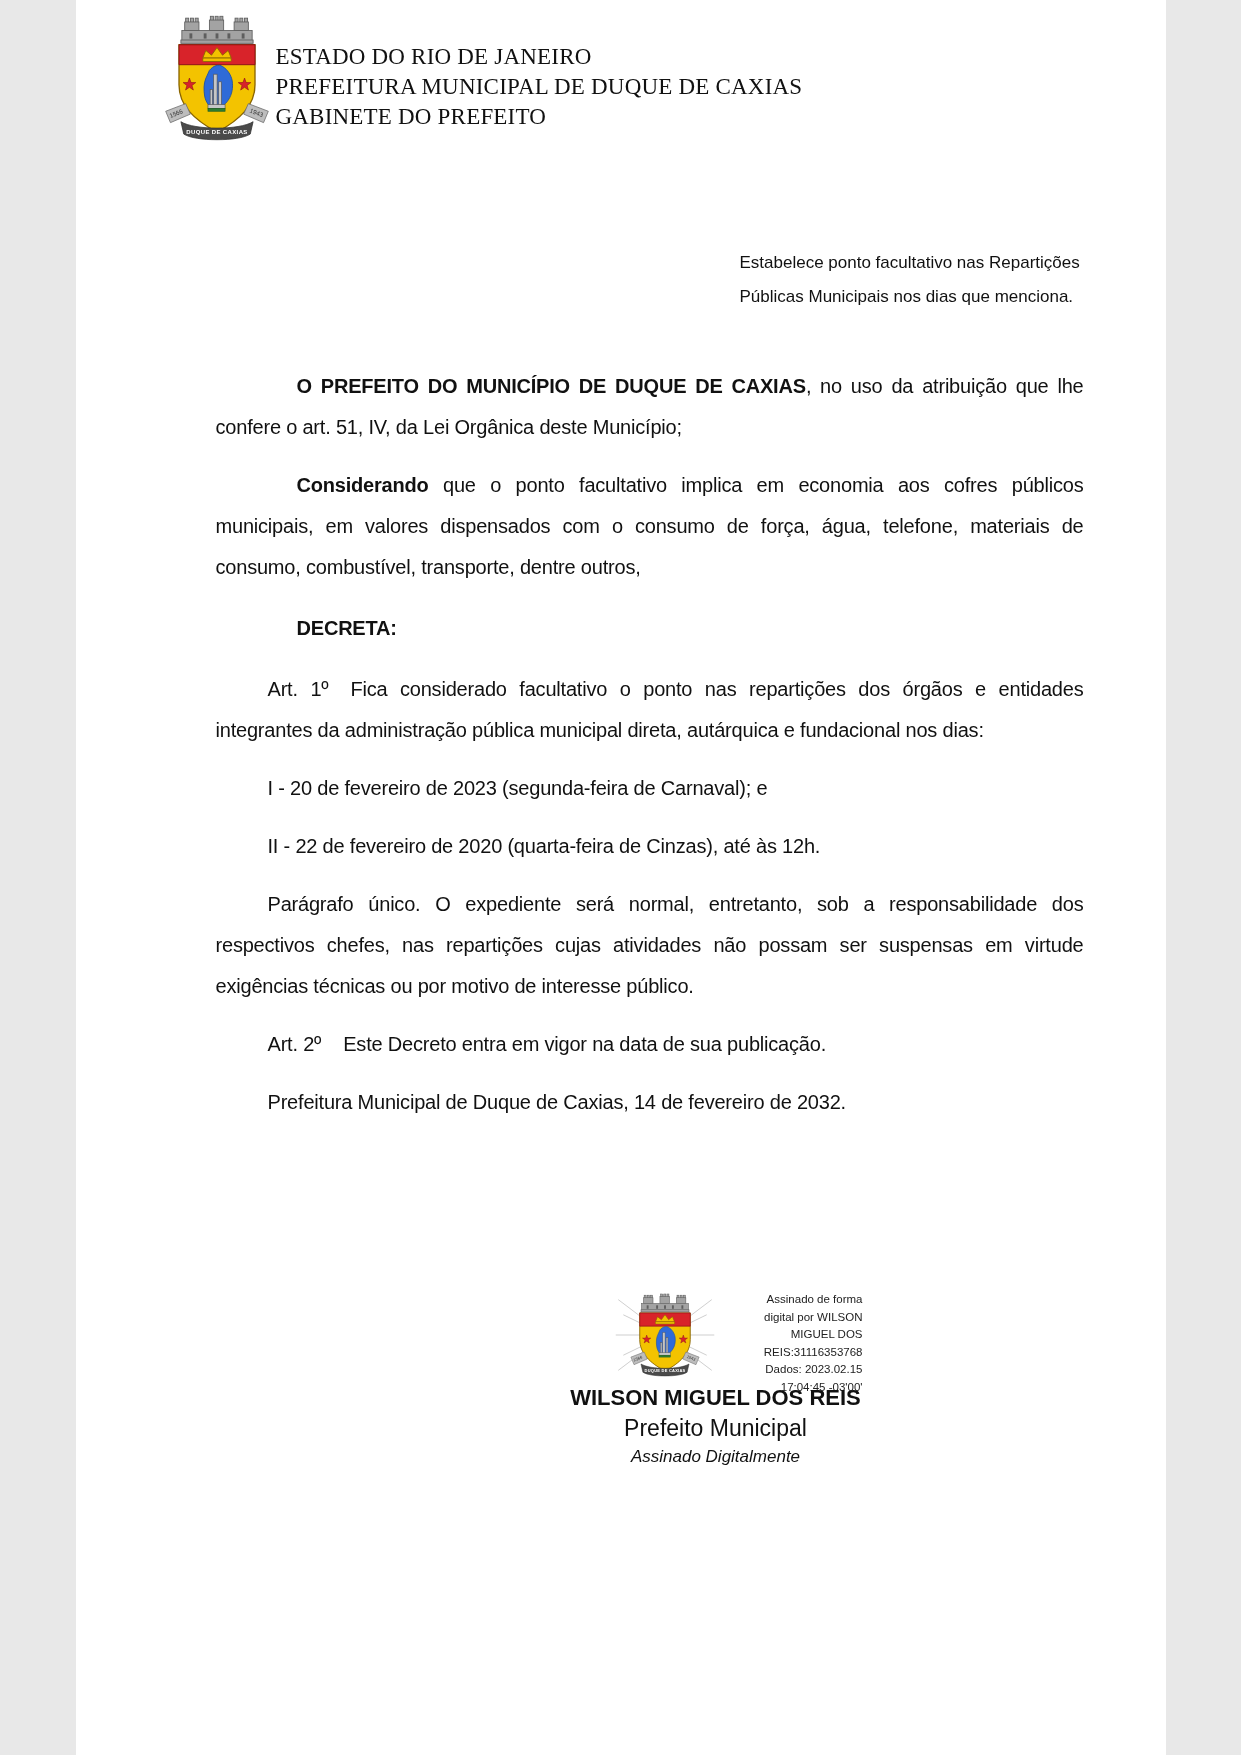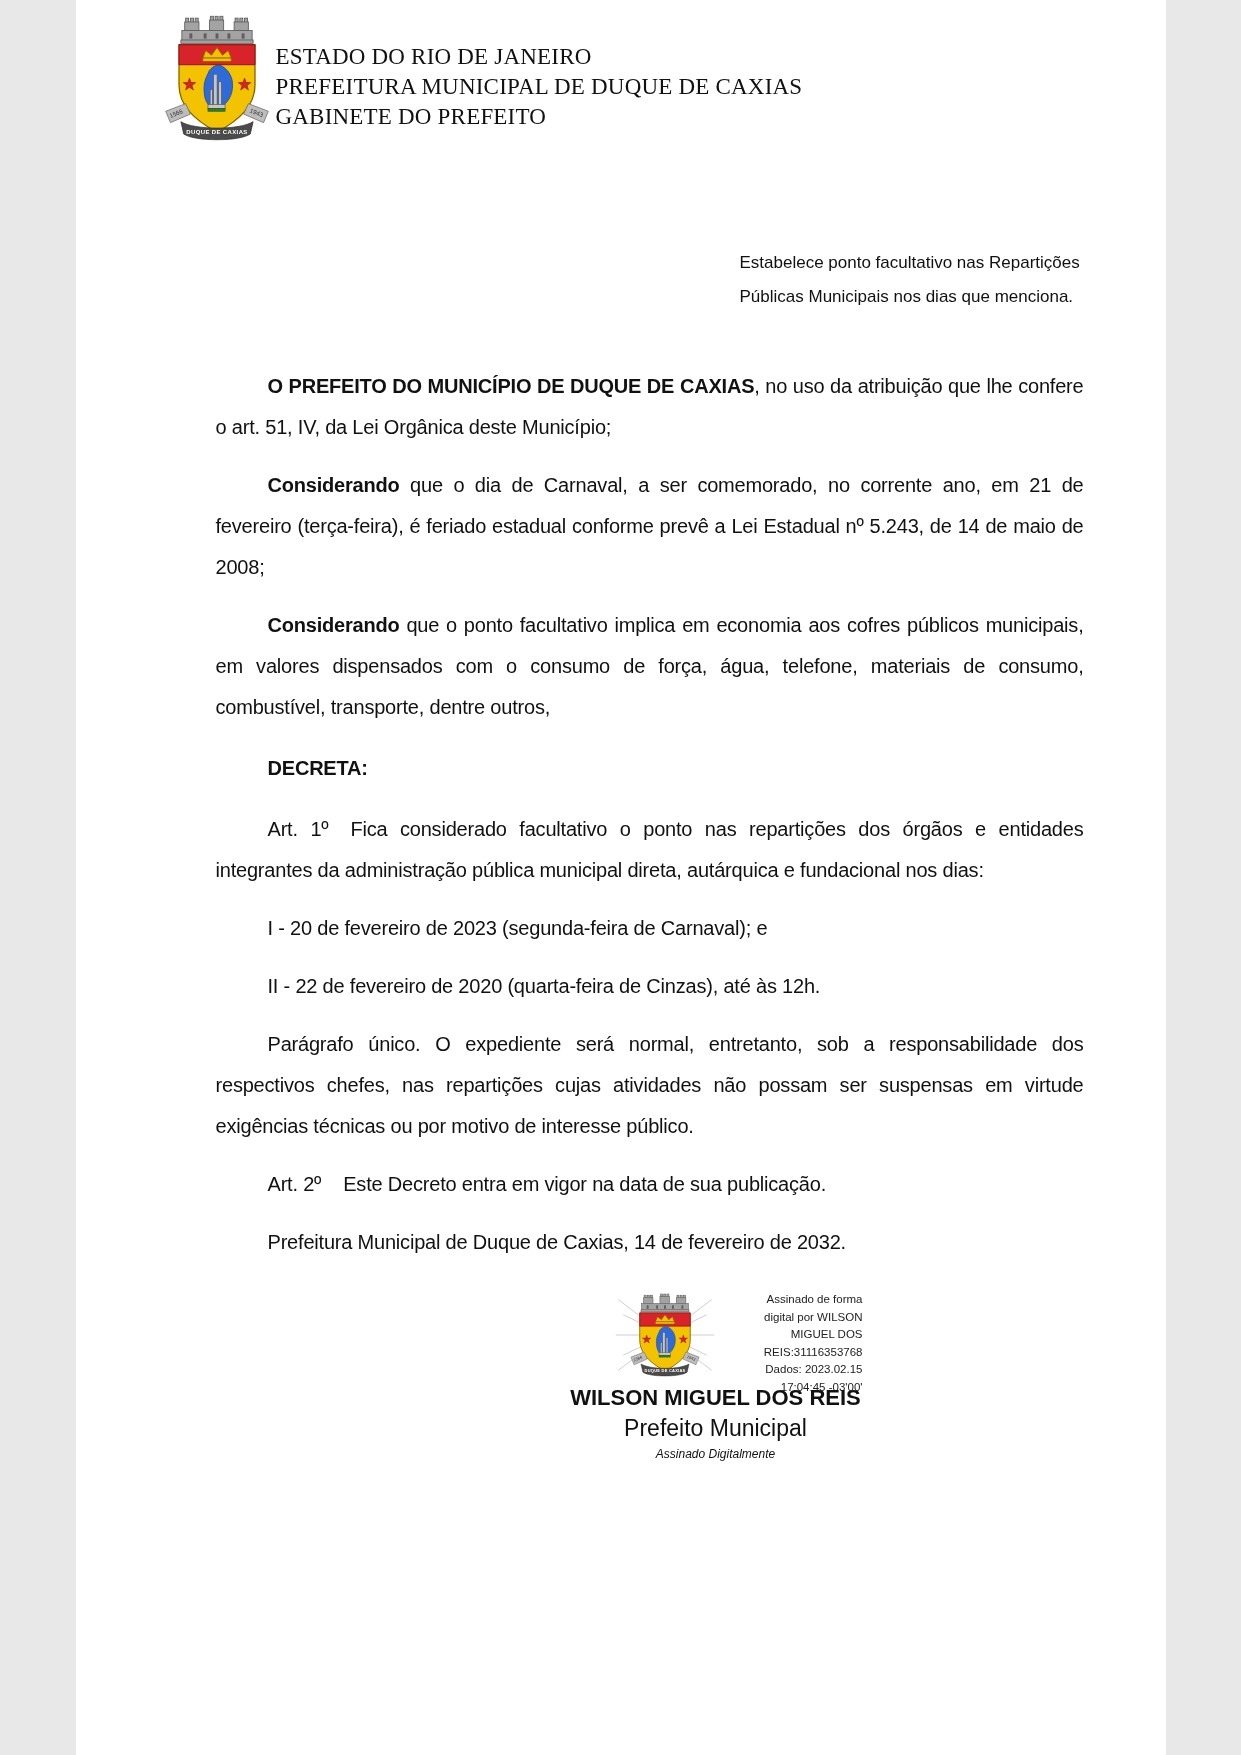--- a/index.html
+++ b/index.html
@@ -30,32 +30,32 @@
   
   .summary{position:absolute;left:664px;top:246px;width:376px;font-size:17px;line-height:34px;}
   .summary div{white-space:nowrap;}
   
   .body-text{
     position:absolute;left:140px;top:366px;width:868px;
     font-size:20px;line-height:41px;letter-spacing:-.2px;text-align:justify;
   }
   .body-text p{margin:0 0 17px;text-indent:52px;}
   .body-text p.xgap{margin-top:20px;}
-  .b{font-weight:bold;}
+  .b{font-weight:bold;margin-left:29px;}
   .tabgap{display:inline-block;width:22px;}
   
   .sig-block{position:absolute;left:425px;top:1285px;width:430px;height:200px;}
   .stamp-svg{position:absolute;left:112px;top:2px;width:104px;height:96px;}
   .stamp-text{
     position:absolute;left:212px;top:6px;width:150px;
     font-size:11.5px;line-height:17.5px;letter-spacing:0;color:#222;text-align:right;
   }
   .sig-name{position:absolute;left:0;top:100px;width:100%;text-align:center;font-size:22px;font-weight:bold;}
   .sig-role{position:absolute;left:0;top:130px;width:100%;text-align:center;font-size:23px;}
-  .sig-note{position:absolute;left:0;top:162px;width:100%;text-align:center;font-size:12px;font-style:italic;}
+  .sig-note{position:absolute;left:0;top:162px;width:100%;text-align:center;font-size:17px;font-style:italic;}
   
   .page-num{position:absolute;left:1148px;top:1694px;font-size:17px;}
   .crest-symbols{position:absolute;width:0;height:0;overflow:hidden;}
 </style>
 </head>
 <body>
 
 <svg class="crest-symbols" aria-hidden="true">
   <symbol id="crest" viewBox="0 0 120 132">
     <g fill="var(--crest-gray)" stroke="var(--crest-dark)" stroke-width="0.9">
@@ -127,21 +127,20 @@
 
 
   <div class="summary">
     <div>Estabelece ponto facultativo nas Repartições</div>
     <div>Públicas Municipais nos dias que menciona.</div>
   </div>
 
   <div class="body-text">
     <p><span class="b">O PREFEITO DO MUNICÍPIO DE DUQUE DE CAXIAS</span><span>, no uso da atribuição que lhe confere o art. 51, IV, da Lei Orgânica deste Município;</span></p>
 
-    <p><span class="b">Considerando</span><span> que o dia de Carnaval, a ser comemorado, no corrente ano, em 21 de fevereiro (terça-feira), é feriado estadual conforme prevê a Lei Estadual nº 5.243, de 14 de maio de 2008;</span></p>
 
     <p><span class="b">Considerando</span><span> que o ponto facultativo implica em economia aos cofres públicos municipais, em valores dispensados com o consumo de força, água, telefone, materiais de consumo, combustível, transporte, dentre outros,</span></p>
 
     <p class="xgap"><span class="b">DECRETA:</span></p>
 
     <p class="xgap"><span>Art. 1º</span><span class="tabgap"></span><span>Fica considerado facultativo o ponto nas repartições dos órgãos e entidades integrantes da administração pública municipal direta, autárquica e fundacional nos dias:</span></p>
 
     <p><span>I - 20 de fevereiro de 2023 (segunda-feira de Carnaval); e</span></p>
 
     <p><span>II - 22 de fevereiro de 2020 (quarta-feira de Cinzas), até às 12h.</span></p>

